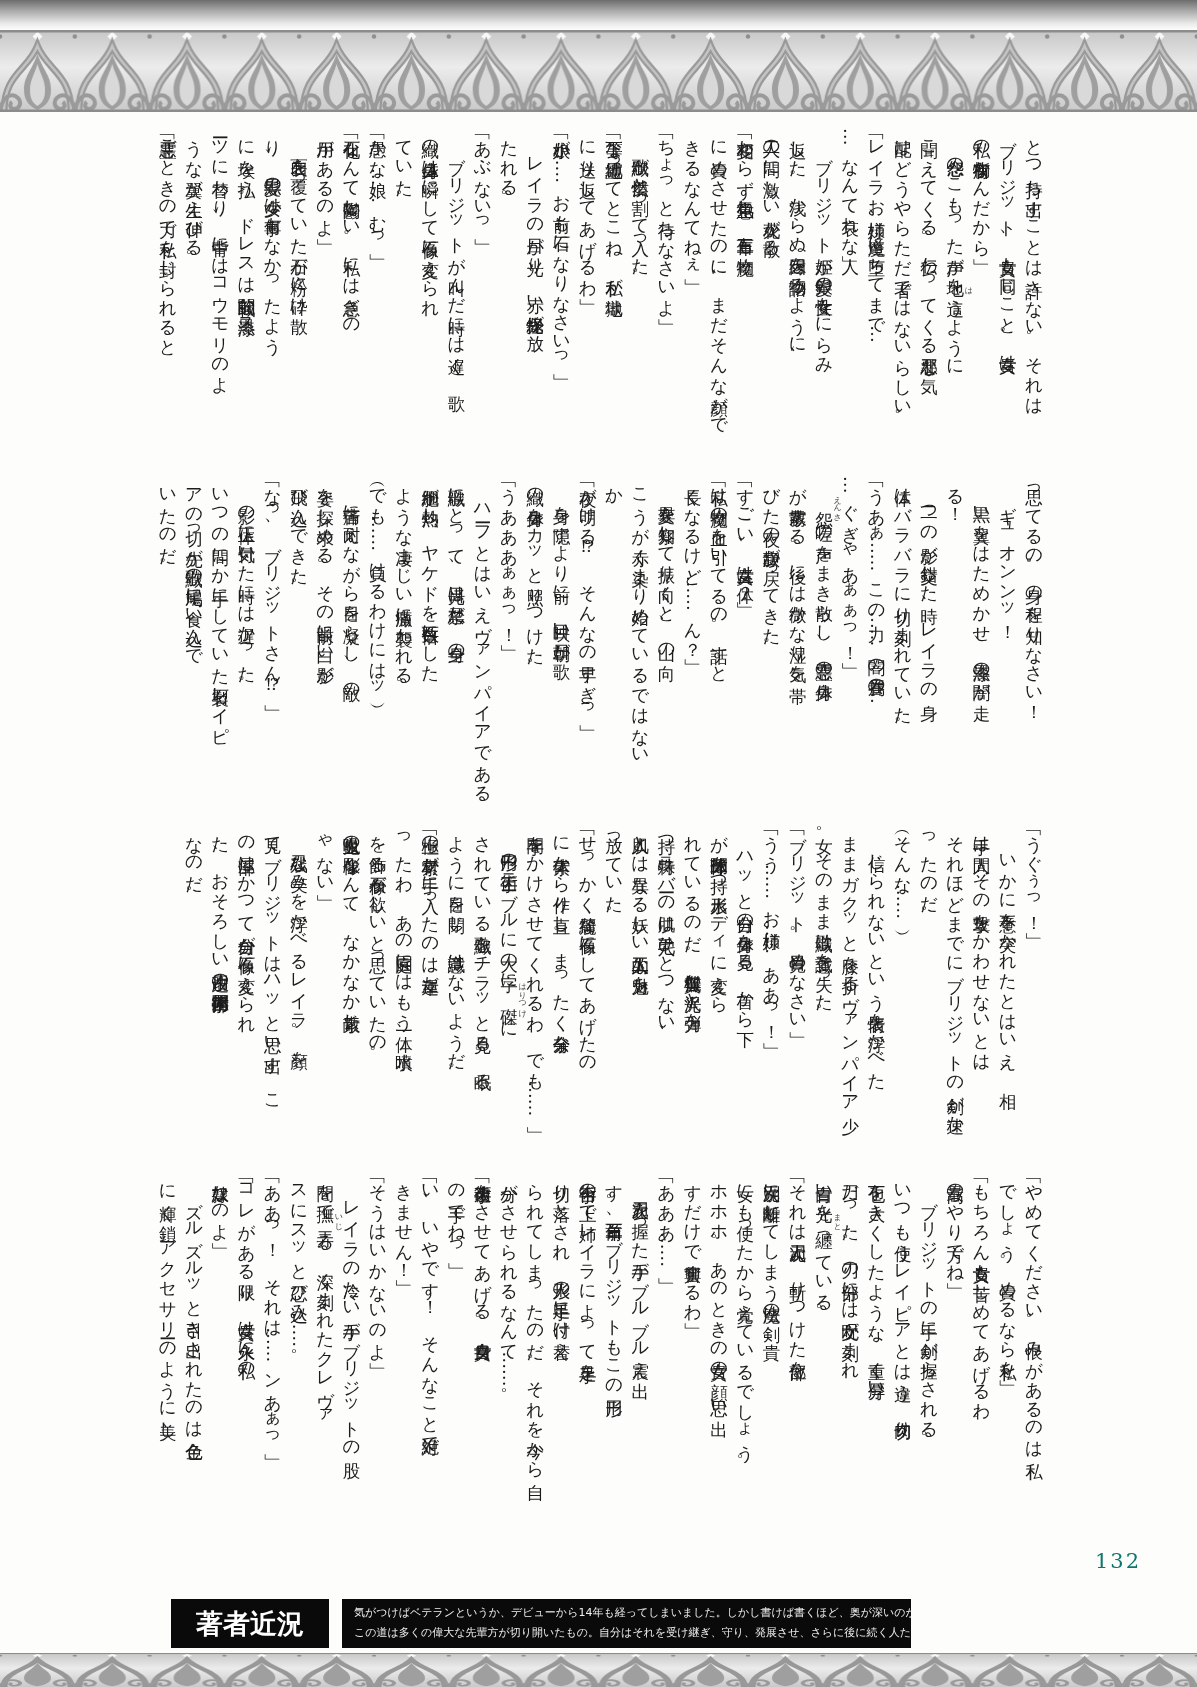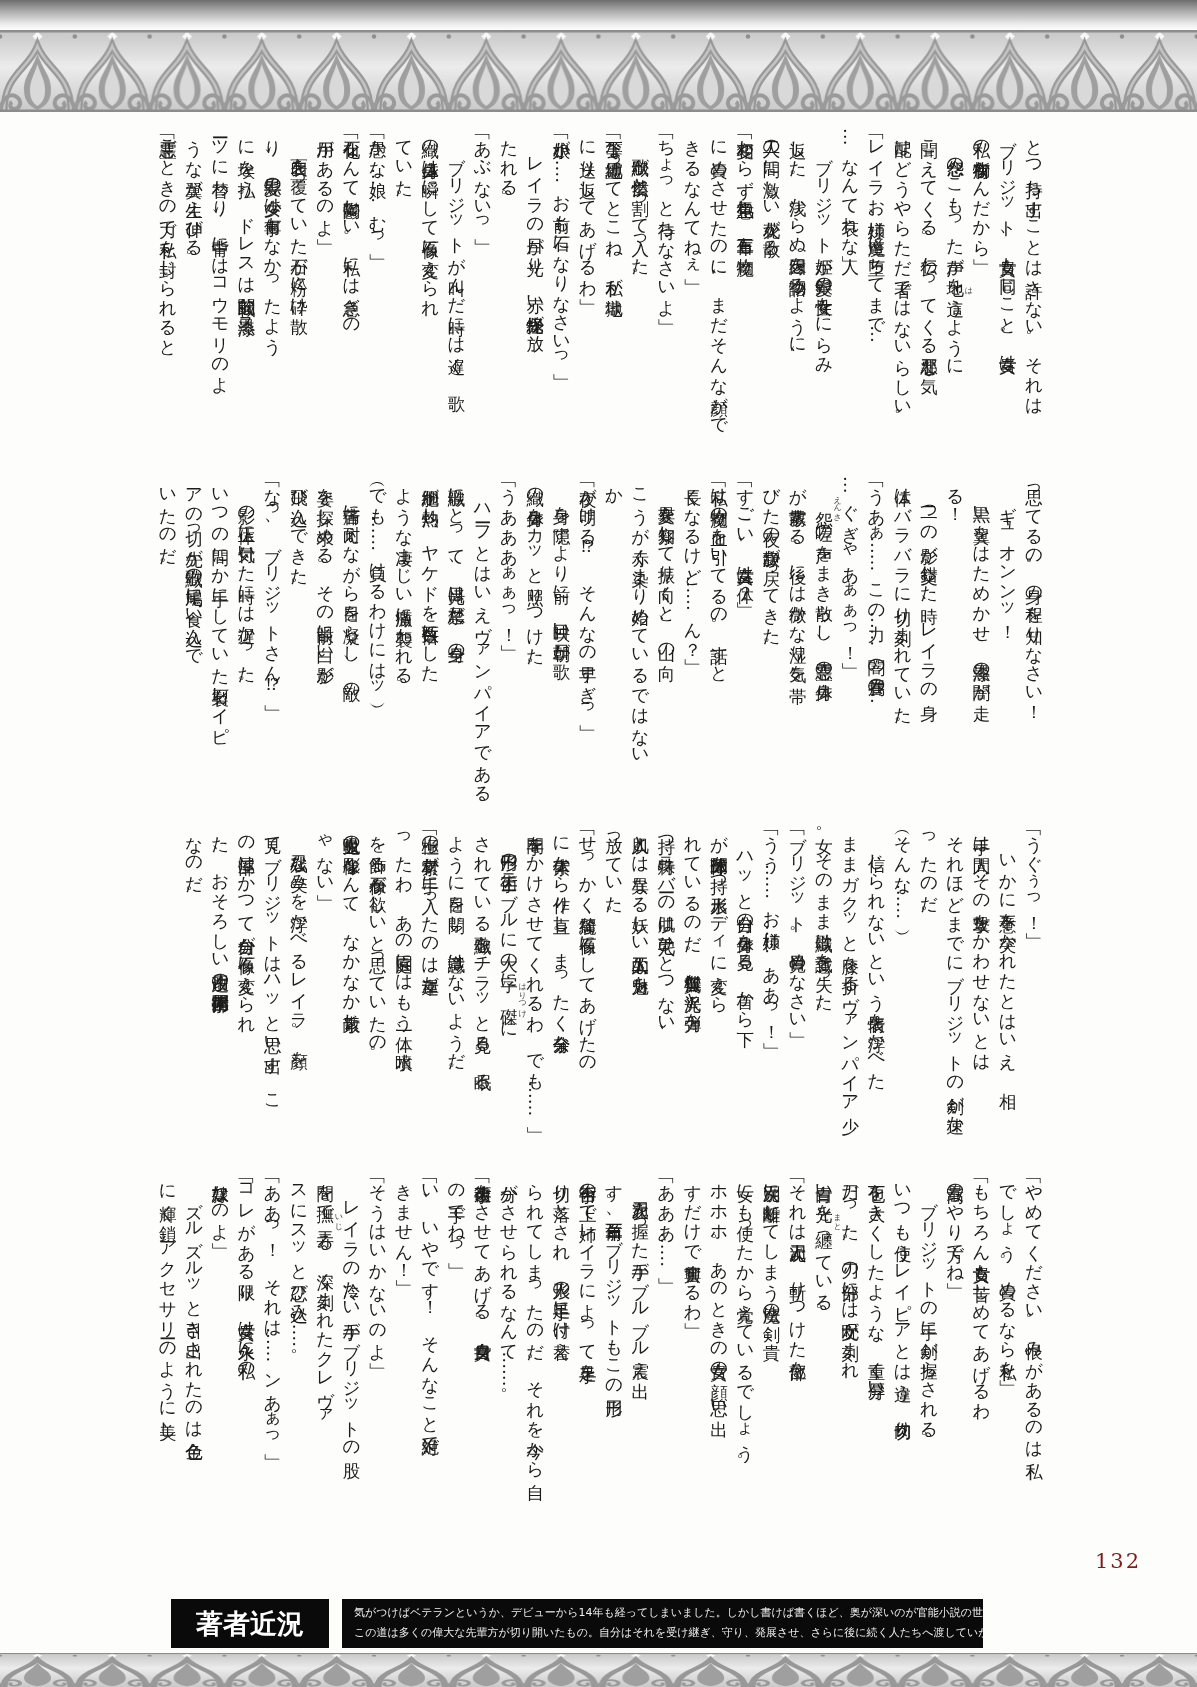--- a/index.html
+++ b/index.html
@@ -25,26 +25,26 @@
     writing-mode:vertical-rl;text-orientation:mixed;
     height:330px;width:fit-content;
     font-size:17.5px;line-height:1.5;color:#1c1c1c;
     white-space:pre-line;
   }
   .band + .band{margin-top:18px;}
   ruby rt{font-size:8px;color:#3a3a3a;letter-spacing:0;}
   
   .pagenum{
     position:absolute;top:1549px;right:56px;
-    font-size:21px;color:#7f1d1d;letter-spacing:2px;
+    font-size:21px;color:#0f766e;letter-spacing:2px;
     font-family:"DejaVu Serif","Liberation Serif",serif;
   }
   
   .footer{
-    position:absolute;left:171px;top:1599px;width:812px;height:49px;
+    position:absolute;left:171px;top:1599px;width:740px;height:49px;
     display:flex;gap:13px;
   }
   .flabel{
     background:#0a0a0a;color:#ffffff;width:158px;flex:0 0 158px;
     display:flex;align-items:center;justify-content:center;
     font-size:27px;font-weight:bold;
     font-family:"DejaVu Sans","Liberation Sans",sans-serif;
   }
   .ftext{
     background:#0a0a0a;color:#efefef;flex:1;

